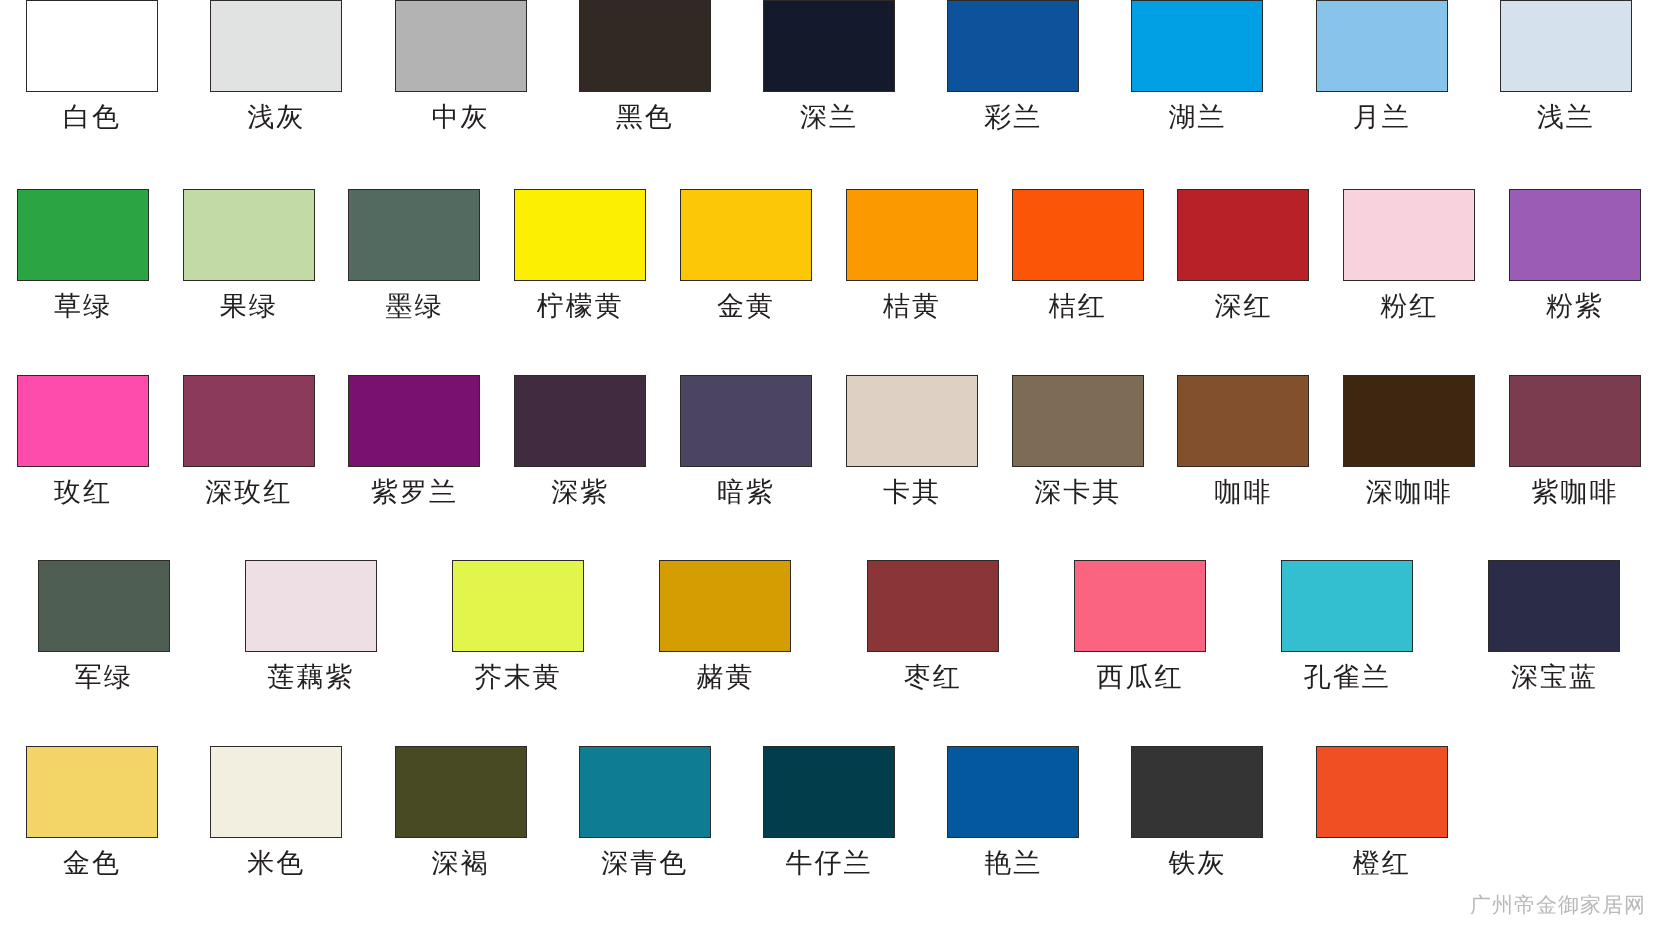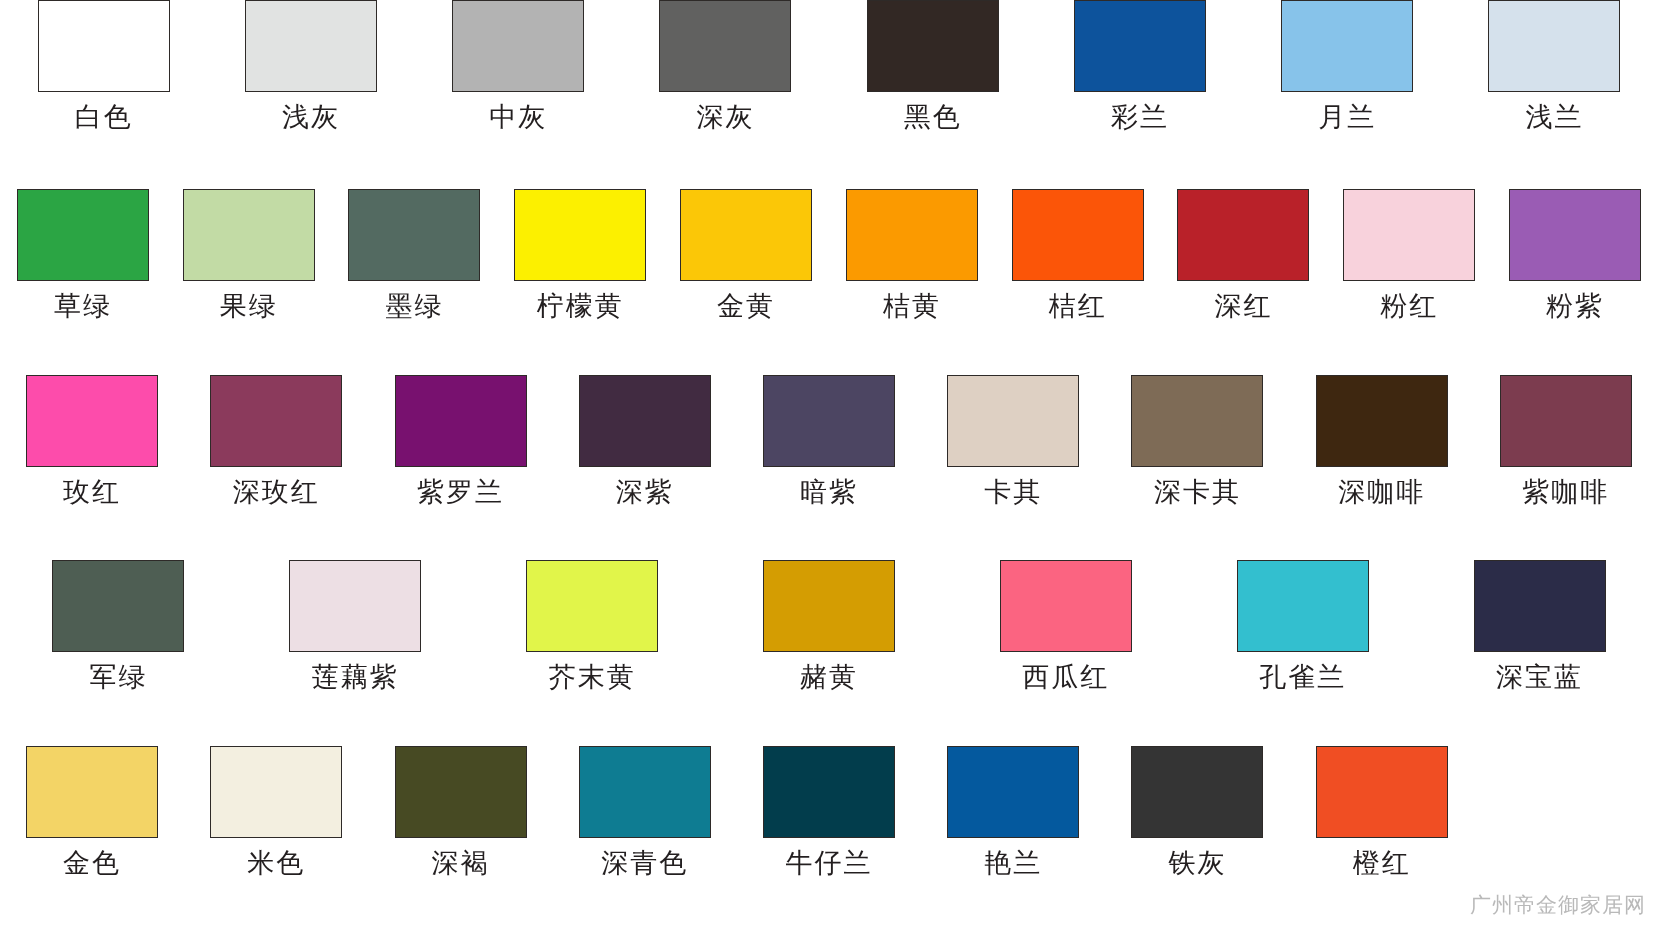--- a/index.html
+++ b/index.html
@@ -93,32 +93,36 @@
       </div>
       <div class="swatch-cell">
         <div class="chip" style="background-color: rgb(225, 227, 226); border-color: rgb(46, 42, 40);"></div>
         <div class="chip-label">浅灰</div>
       </div>
       <div class="swatch-cell">
         <div class="chip" style="background-color: rgb(179, 179, 179); border-color: rgb(46, 42, 40);"></div>
         <div class="chip-label">中灰</div>
       </div>
       <div class="swatch-cell">
-        <div class="chip" style="background-color: rgb(97, 97, 96); border-color: rgb(46, 42, 40);"></div>
-        <div class="chip-label">深灰</div>
-      </div>
-      <div class="swatch-cell">
         <div class="chip" style="background-color: rgb(50, 40, 36); border-color: rgb(46, 42, 40);"></div>
         <div class="chip-label">黑色</div>
       </div>
       <div class="swatch-cell">
+        <div class="chip" style="background-color: rgb(20, 26, 44); border-color: rgb(46, 42, 40);"></div>
+        <div class="chip-label">深兰</div>
+      </div>
+      <div class="swatch-cell">
         <div class="chip" style="background-color: rgb(13, 83, 156); border-color: rgb(46, 42, 40);"></div>
         <div class="chip-label">彩兰</div>
       </div>
       <div class="swatch-cell">
+        <div class="chip" style="background-color: rgb(1, 160, 228); border-color: rgb(46, 42, 40);"></div>
+        <div class="chip-label">湖兰</div>
+      </div>
+      <div class="swatch-cell">
         <div class="chip" style="background-color: rgb(135, 195, 234); border-color: rgb(46, 42, 40);"></div>
         <div class="chip-label">月兰</div>
       </div>
       <div class="swatch-cell">
         <div class="chip" style="background-color: rgb(213, 225, 236); border-color: rgb(46, 42, 40);"></div>
         <div class="chip-label">浅兰</div>
       </div>
     </div>
     <div class="swatch-row">
       <div class="swatch-cell">
@@ -185,20 +189,24 @@
       </div>
       <div class="swatch-cell">
         <div class="chip" style="background-color: rgb(222, 208, 195); border-color: rgb(46, 42, 40);"></div>
         <div class="chip-label">卡其</div>
       </div>
       <div class="swatch-cell">
         <div class="chip" style="background-color: rgb(126, 107, 86); border-color: rgb(46, 42, 40);"></div>
         <div class="chip-label">深卡其</div>
       </div>
       <div class="swatch-cell">
+        <div class="chip" style="background-color: rgb(130, 80, 44); border-color: rgb(46, 42, 40);"></div>
+        <div class="chip-label">咖啡</div>
+      </div>
+      <div class="swatch-cell">
         <div class="chip" style="background-color: rgb(62, 39, 16); border-color: rgb(46, 42, 40);"></div>
         <div class="chip-label">深咖啡</div>
       </div>
       <div class="swatch-cell">
         <div class="chip" style="background-color: rgb(124, 60, 79); border-color: rgb(46, 42, 40);"></div>
         <div class="chip-label">紫咖啡</div>
       </div>
     </div>
     <div class="swatch-row">
       <div class="swatch-cell">
@@ -211,20 +219,24 @@
       </div>
       <div class="swatch-cell">
         <div class="chip" style="background-color: rgb(225, 245, 74); border-color: rgb(46, 42, 40);"></div>
         <div class="chip-label">芥末黄</div>
       </div>
       <div class="swatch-cell">
         <div class="chip" style="background-color: rgb(212, 157, 2); border-color: rgb(46, 42, 40);"></div>
         <div class="chip-label">赭黄</div>
       </div>
       <div class="swatch-cell">
+        <div class="chip" style="background-color: rgb(138, 53, 54); border-color: rgb(46, 42, 40);"></div>
+        <div class="chip-label">枣红</div>
+      </div>
+      <div class="swatch-cell">
         <div class="chip" style="background-color: rgb(251, 100, 129); border-color: rgb(46, 42, 40);"></div>
         <div class="chip-label">西瓜红</div>
       </div>
       <div class="swatch-cell">
         <div class="chip" style="background-color: rgb(51, 191, 207); border-color: rgb(46, 42, 40);"></div>
         <div class="chip-label">孔雀兰</div>
       </div>
       <div class="swatch-cell">
         <div class="chip" style="background-color: rgb(43, 44, 72); border-color: rgb(46, 42, 40);"></div>
         <div class="chip-label">深宝蓝</div>

